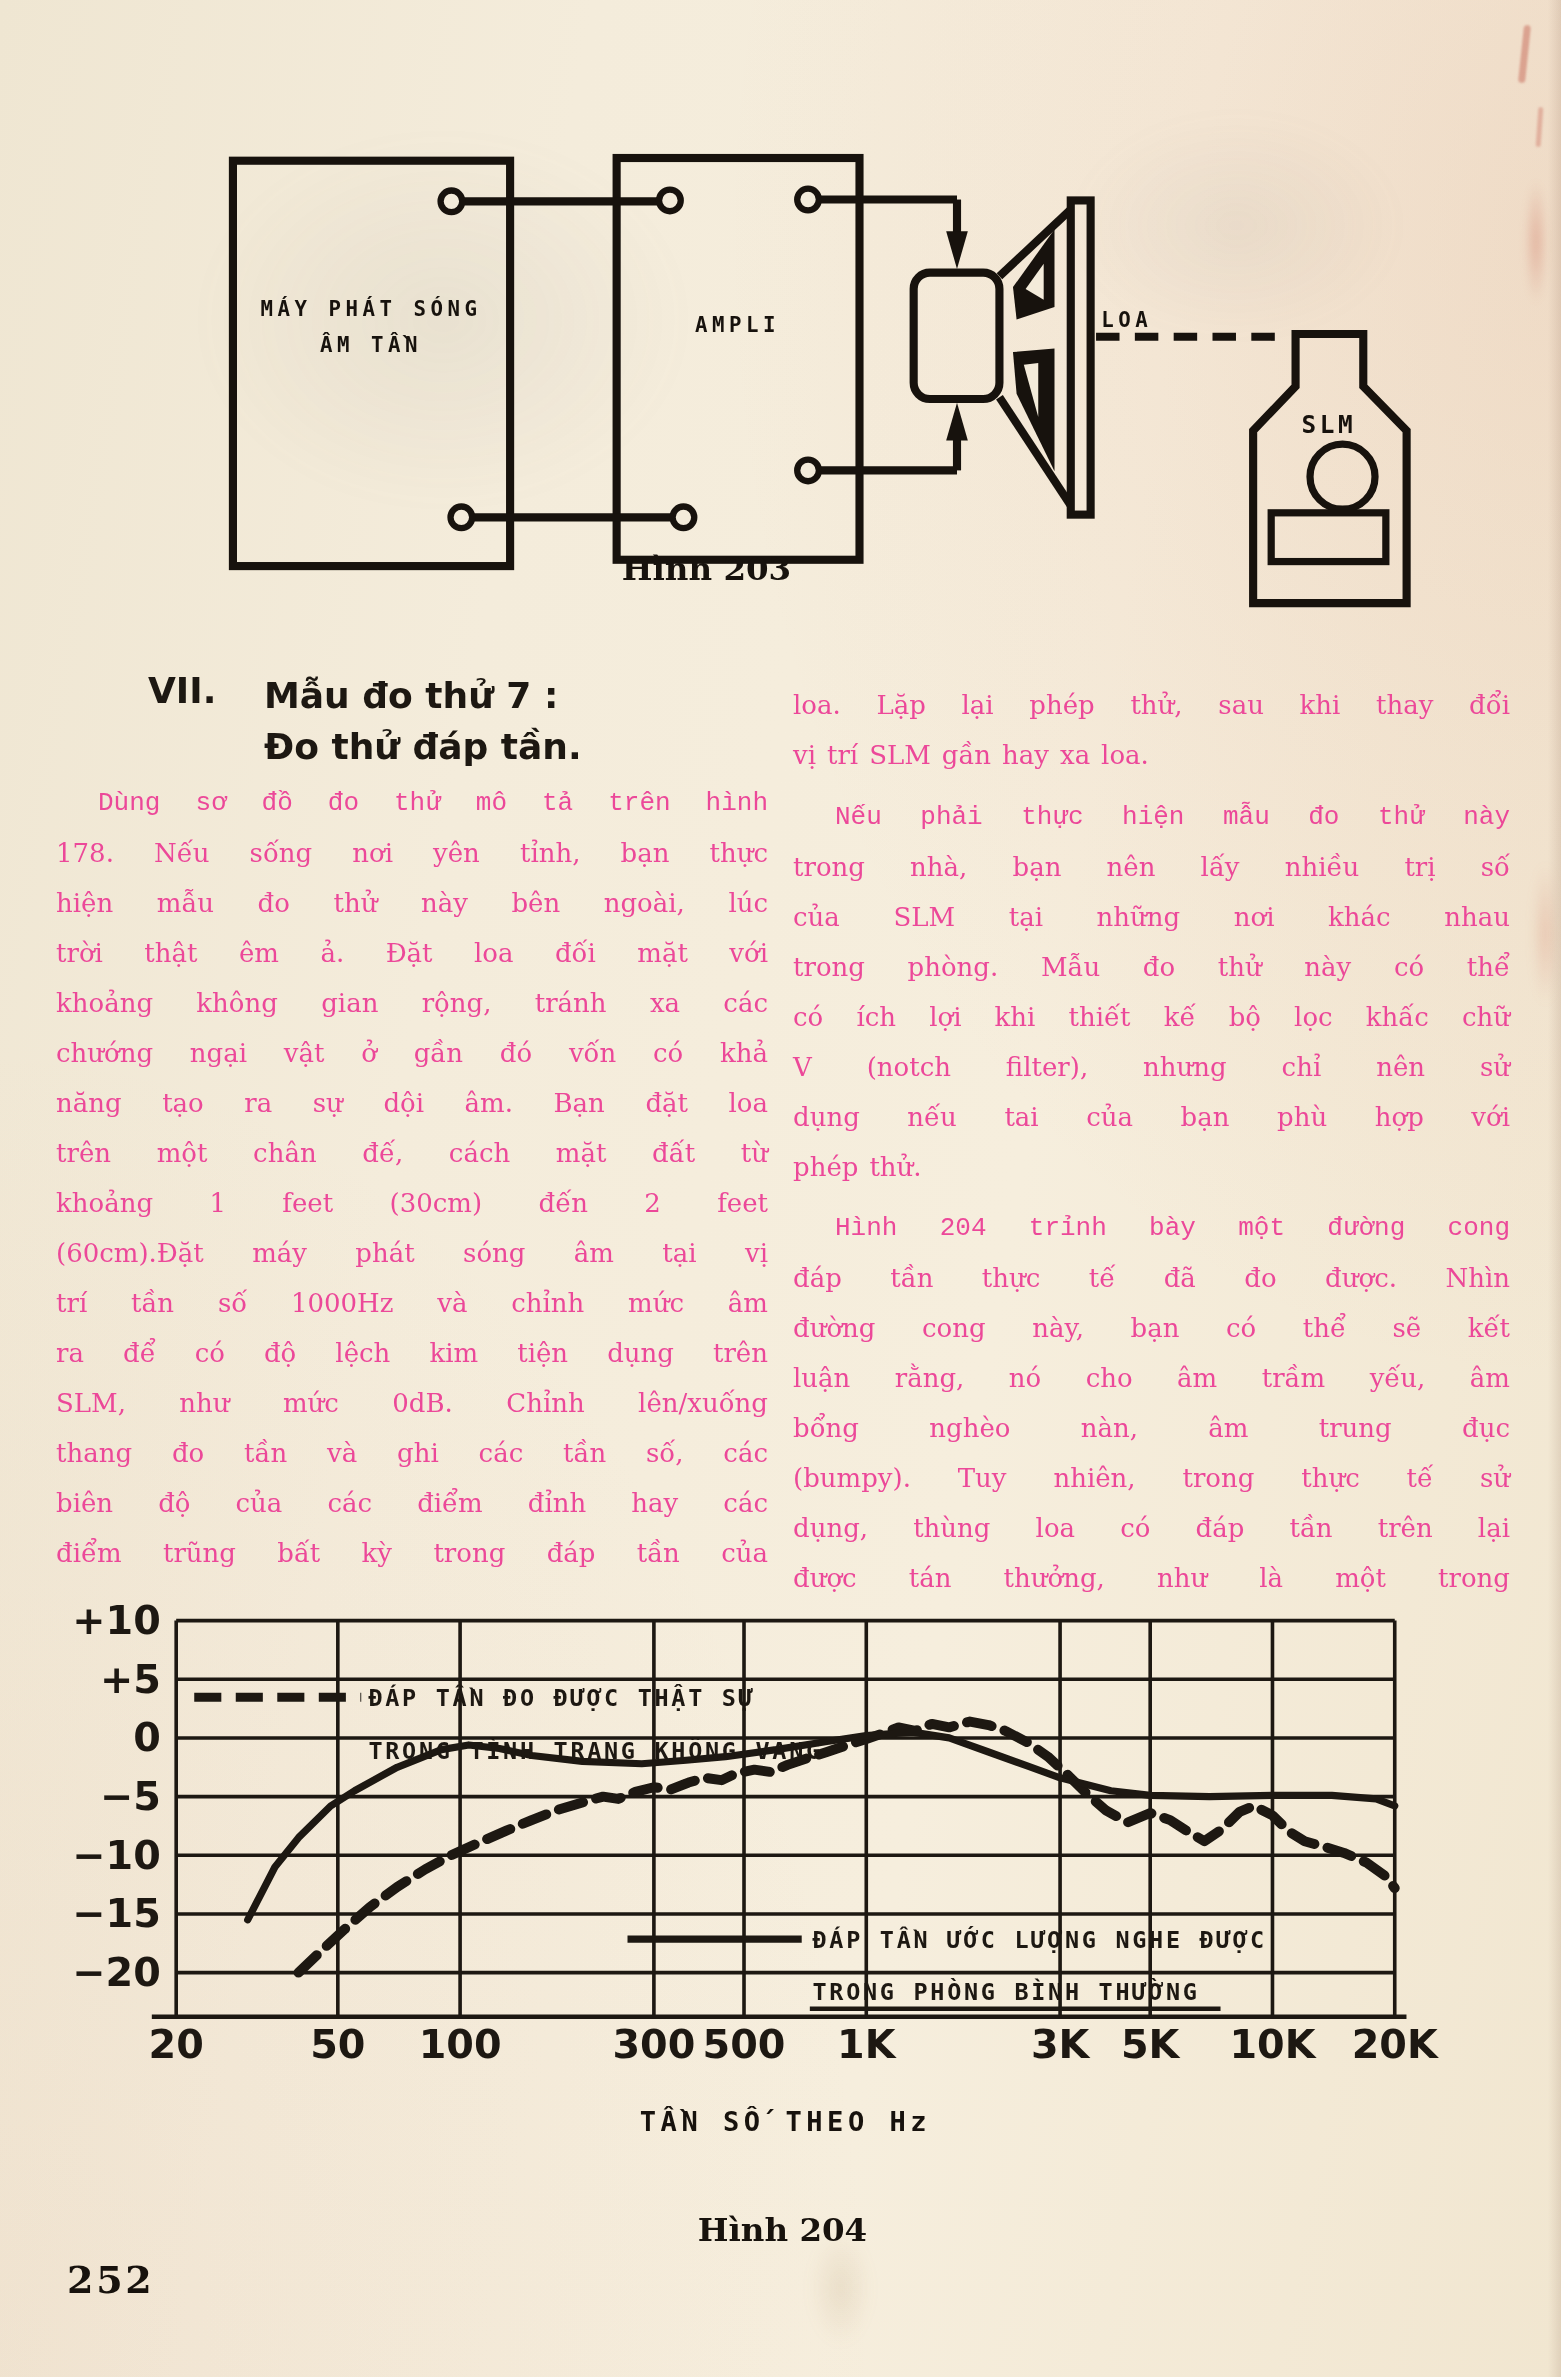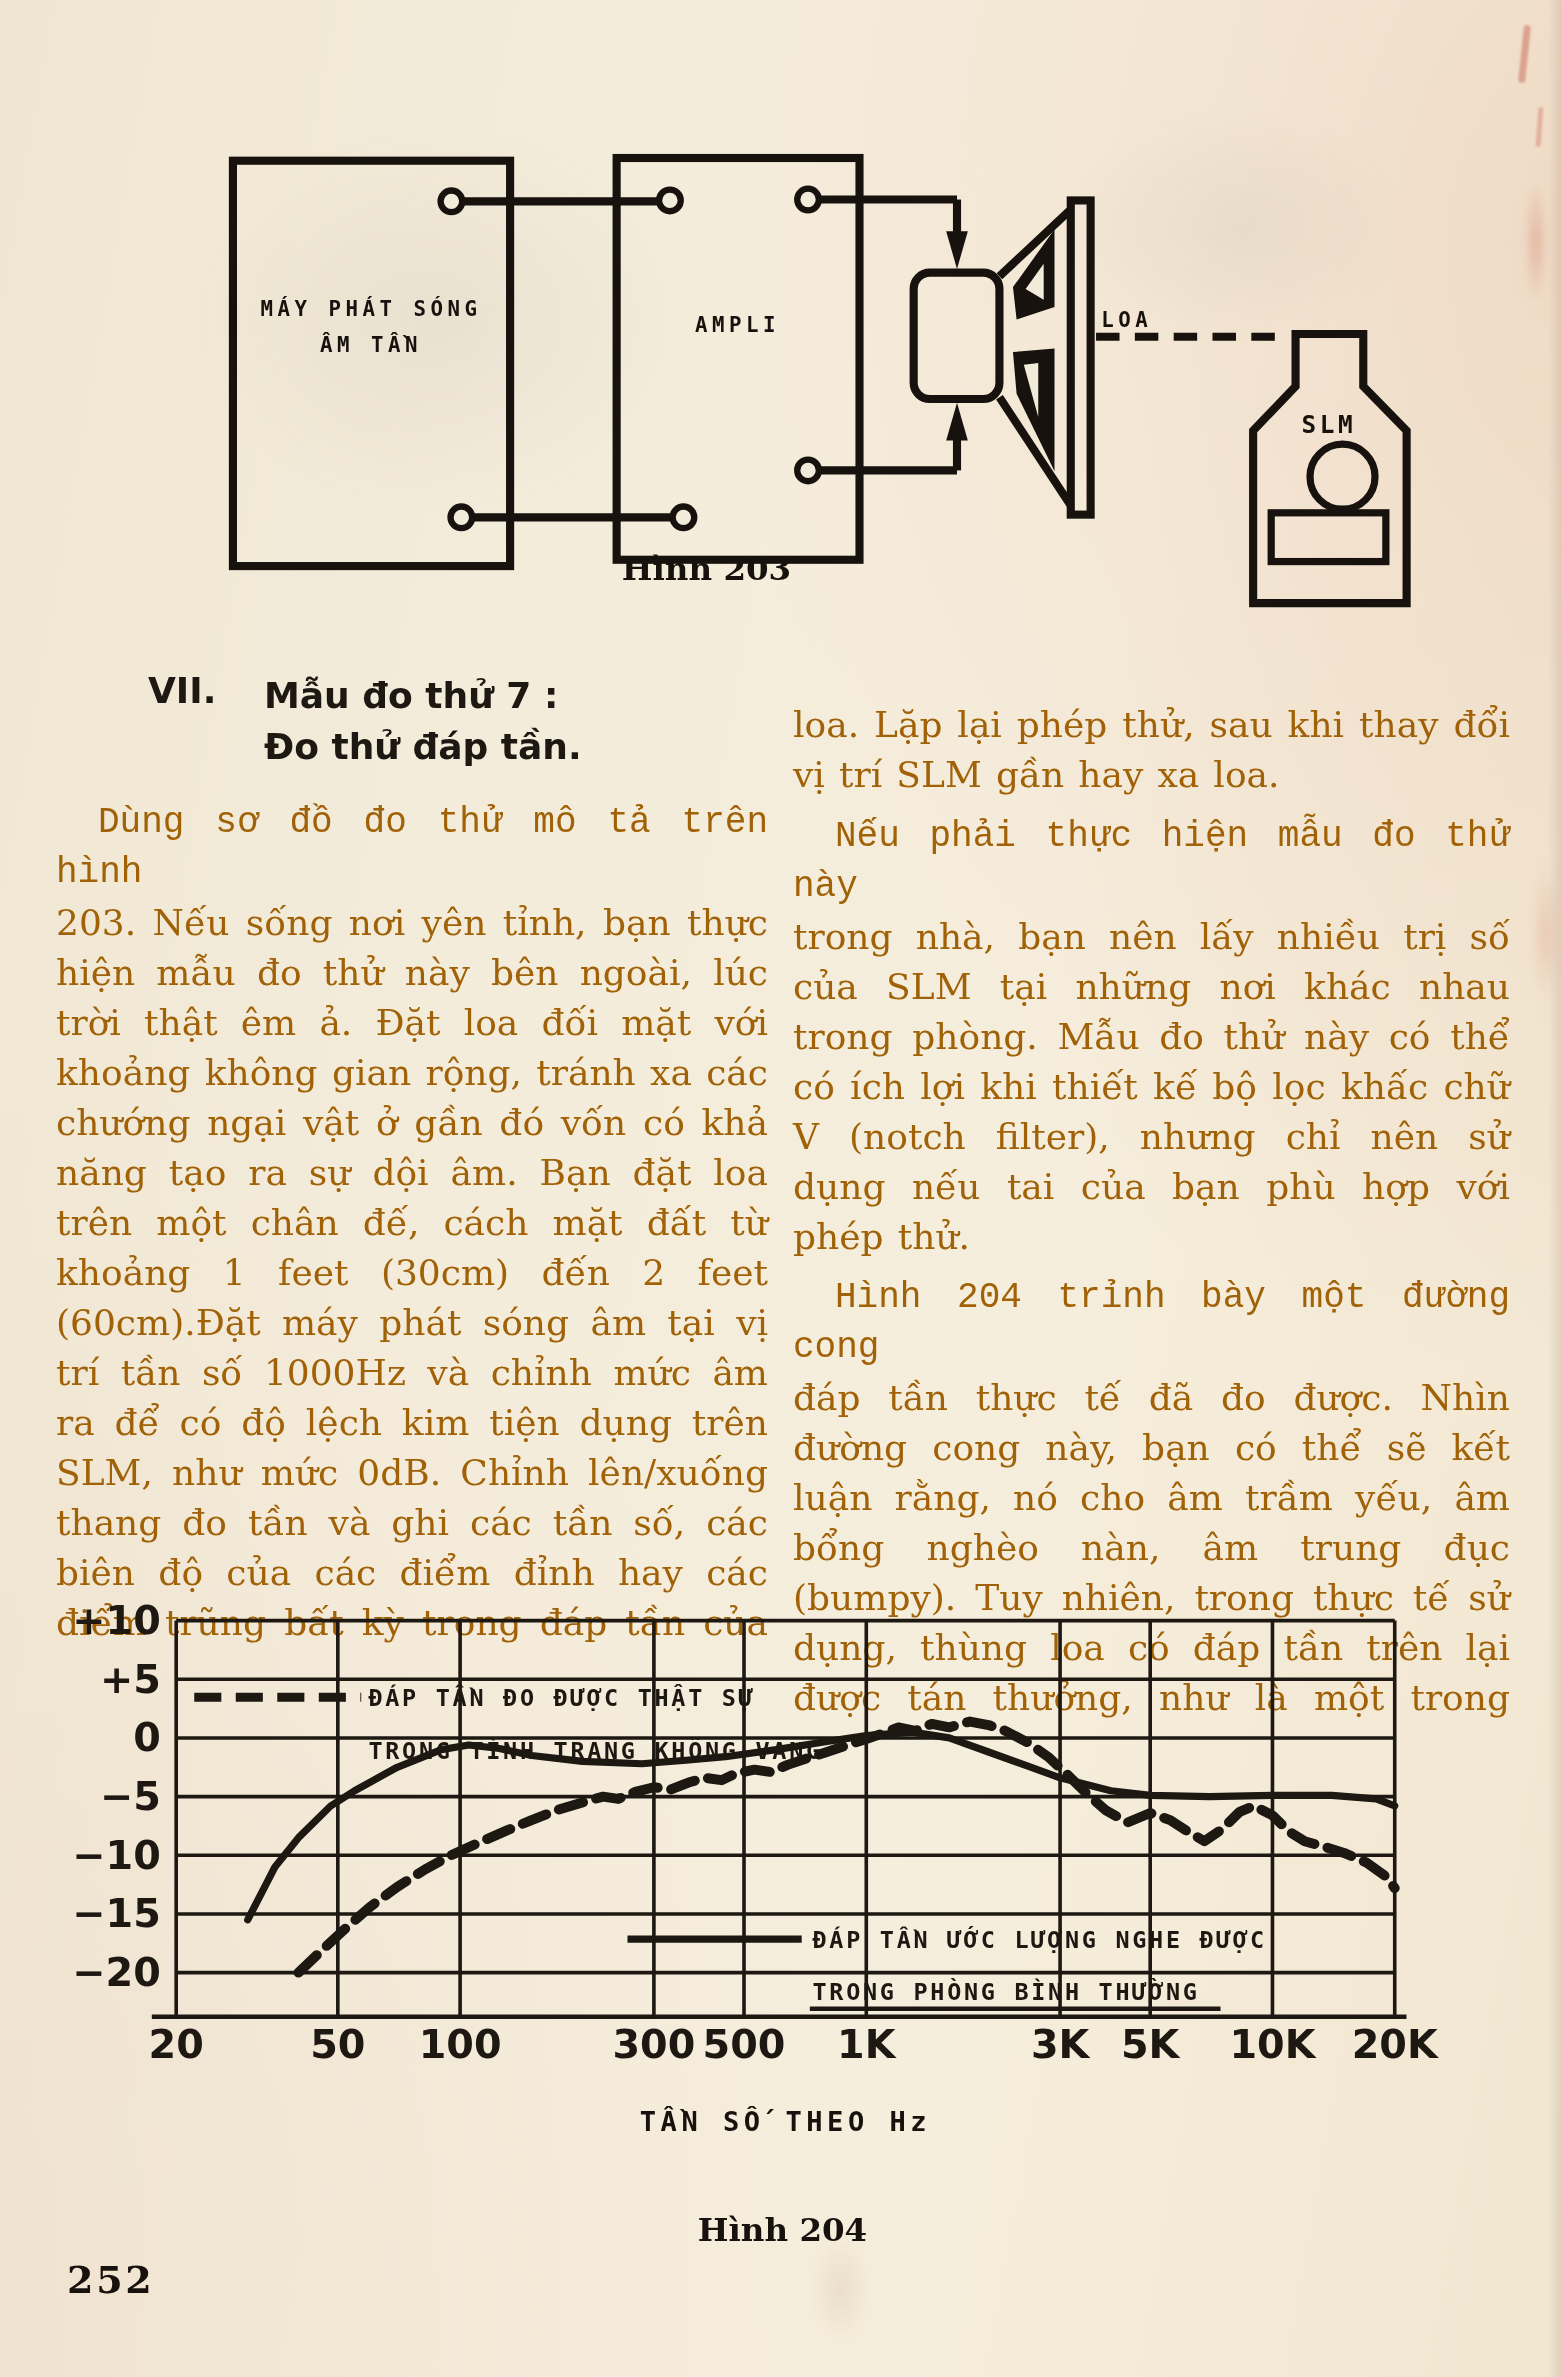--- a/index.html
+++ b/index.html
@@ -15,21 +15,21 @@
   .dlabel text{font-family:"DejaVu Sans Mono",monospace;font-weight:bold;
     font-size:23px;letter-spacing:5px;fill:#17120d;}
   .dlabel .slmtext{font-size:27px;letter-spacing:4px;}
   .cap203{left:571px;top:549px;width:271px;text-align:center;
     font:bold 32.5px "DejaVu Serif",serif;color:#17120d;}
   
   .heading{left:101px;top:670px;width:668px;display:flex;
     font:bold 36px "DejaVu Sans",sans-serif;color:#1d1812;margin-left:47px;}
   .heading .num{width:116px;}
   .heading .htitle div{line-height:51px;}
-  .col{font-size:36px;line-height:50px;color:#a16207;word-spacing:2.7px;margin-top:20px;}
+  .col{font-size:26px;line-height:50px;color:#ec4899;word-spacing:2.7px;}
   .col-left{left:56px;top:778px;width:712px;}
   .col-right{left:793px;top:680px;width:717px;}
   .tline{text-align:justify;text-align-last:justify;}
   .tline.end{text-align-last:left;}
   .tline.ind{text-indent:42px;font-family:Liberation Mono, monospace;}
   .tline.gap{margin-top:11.7px;}
   
   .fig204{left:0;top:1589px;width:1561px;height:686px;}
   .tickfont{font:bold 44px "DejaVu Sans",sans-serif;fill:#1d1812;}
   .capsfont{font:bold 26px "DejaVu Sans Mono",monospace;letter-spacing:3px;fill:#1d1812;}
@@ -118,21 +118,21 @@
 <div class="abs heading">
   <span class="num">VII.</span>
   <div class="htitle">
     <div>Mẫu đo thử 7 :</div>
     <div>Đo thử đáp tần.</div>
   </div>
 </div>
 
 <div class="abs col col-left">
     <div class="tline ind">Dùng sơ đồ đo thử mô tả trên hình</div>
-    <div class="tline">203. Nếu sống nơi yên tỉnh, bạn thực</div>
+    <div class="tline">178. Nếu sống nơi yên tỉnh, bạn thực</div>
     <div class="tline">hiện mẫu đo thử này bên ngoài, lúc</div>
     <div class="tline">trời thật êm ả. Đặt loa đối mặt với</div>
     <div class="tline">khoảng không gian rộng, tránh xa các</div>
     <div class="tline">chướng ngại vật ở gần đó vốn có khả</div>
     <div class="tline">năng tạo ra sự dội âm. Bạn đặt loa</div>
     <div class="tline">trên một chân đế, cách mặt đất từ</div>
     <div class="tline">khoảng 1 feet (30cm) đến 2 feet</div>
     <div class="tline">(60cm).Đặt máy phát sóng âm tại vị</div>
     <div class="tline">trí tần số 1000Hz và chỉnh mức âm</div>
     <div class="tline">ra để có độ lệch kim tiện dụng trên</div>

